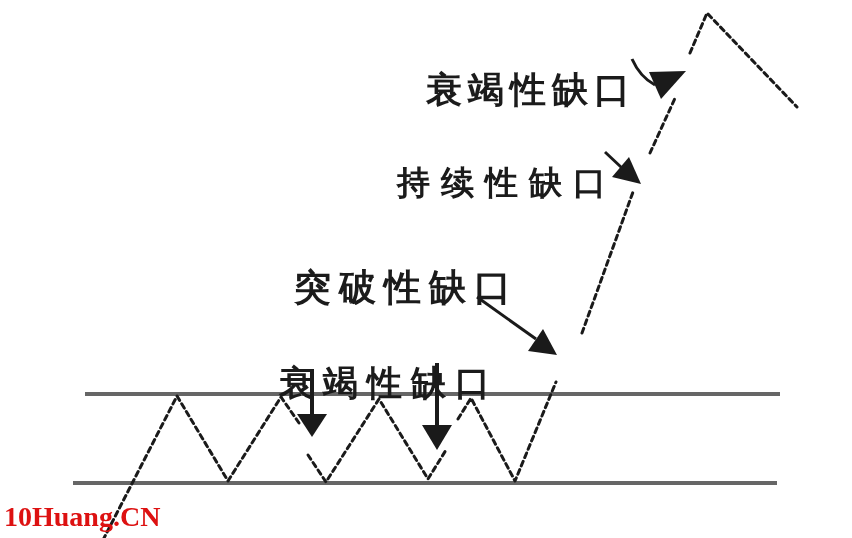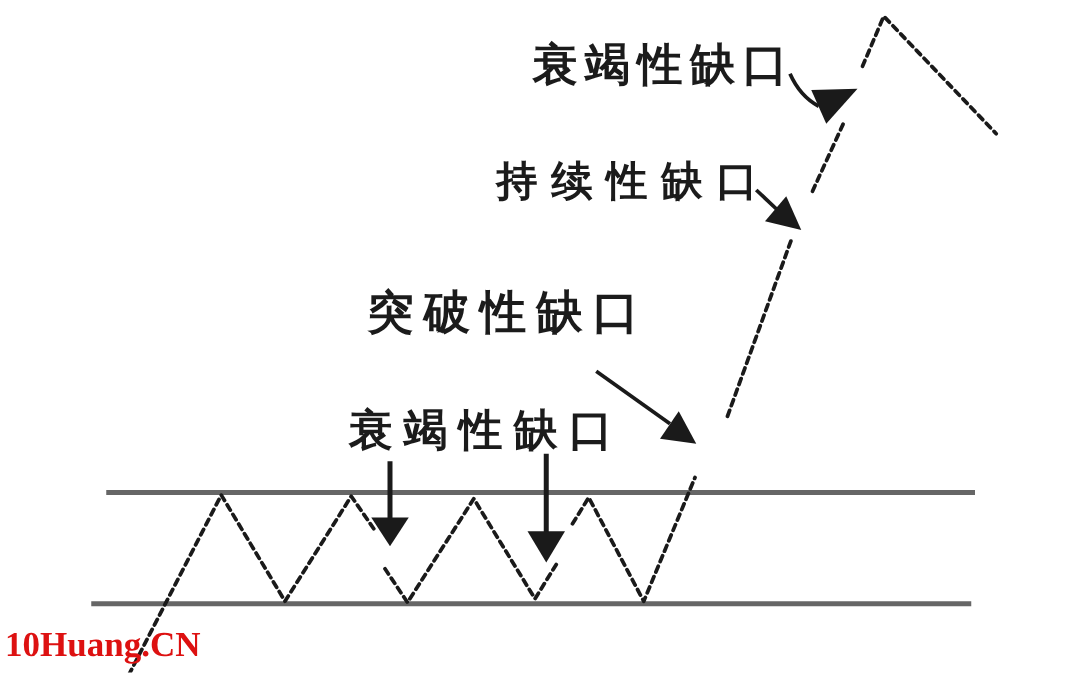--- a/index.html
+++ b/index.html
@@ -18,20 +18,21 @@
     position:absolute;
     left:0;top:0;
   }
   .lbl{
     position:absolute;
     font-weight:bold;
     color:#1b1b1b;
     line-height:1.05;
     white-space:nowrap;
     font-family:"Liberation Sans", sans-serif;
+    margin-top:38px;
   }
   .lbl-exhaustion{ left:426px; top:33px;  font-size:36px; letter-spacing:6px; }
   .lbl-continuation{ left:397px; top:128px; font-size:33px; letter-spacing:11px; }
   .lbl-breakaway{ left:294px; top:231px; font-size:37px; letter-spacing:8px; }
   .lbl-common{ left:279px; top:327px; font-size:35px; letter-spacing:9px; }
   .watermark{
     position:absolute;
     left:4px; top:501px;
     font-size:28px;
     font-weight:bold;

